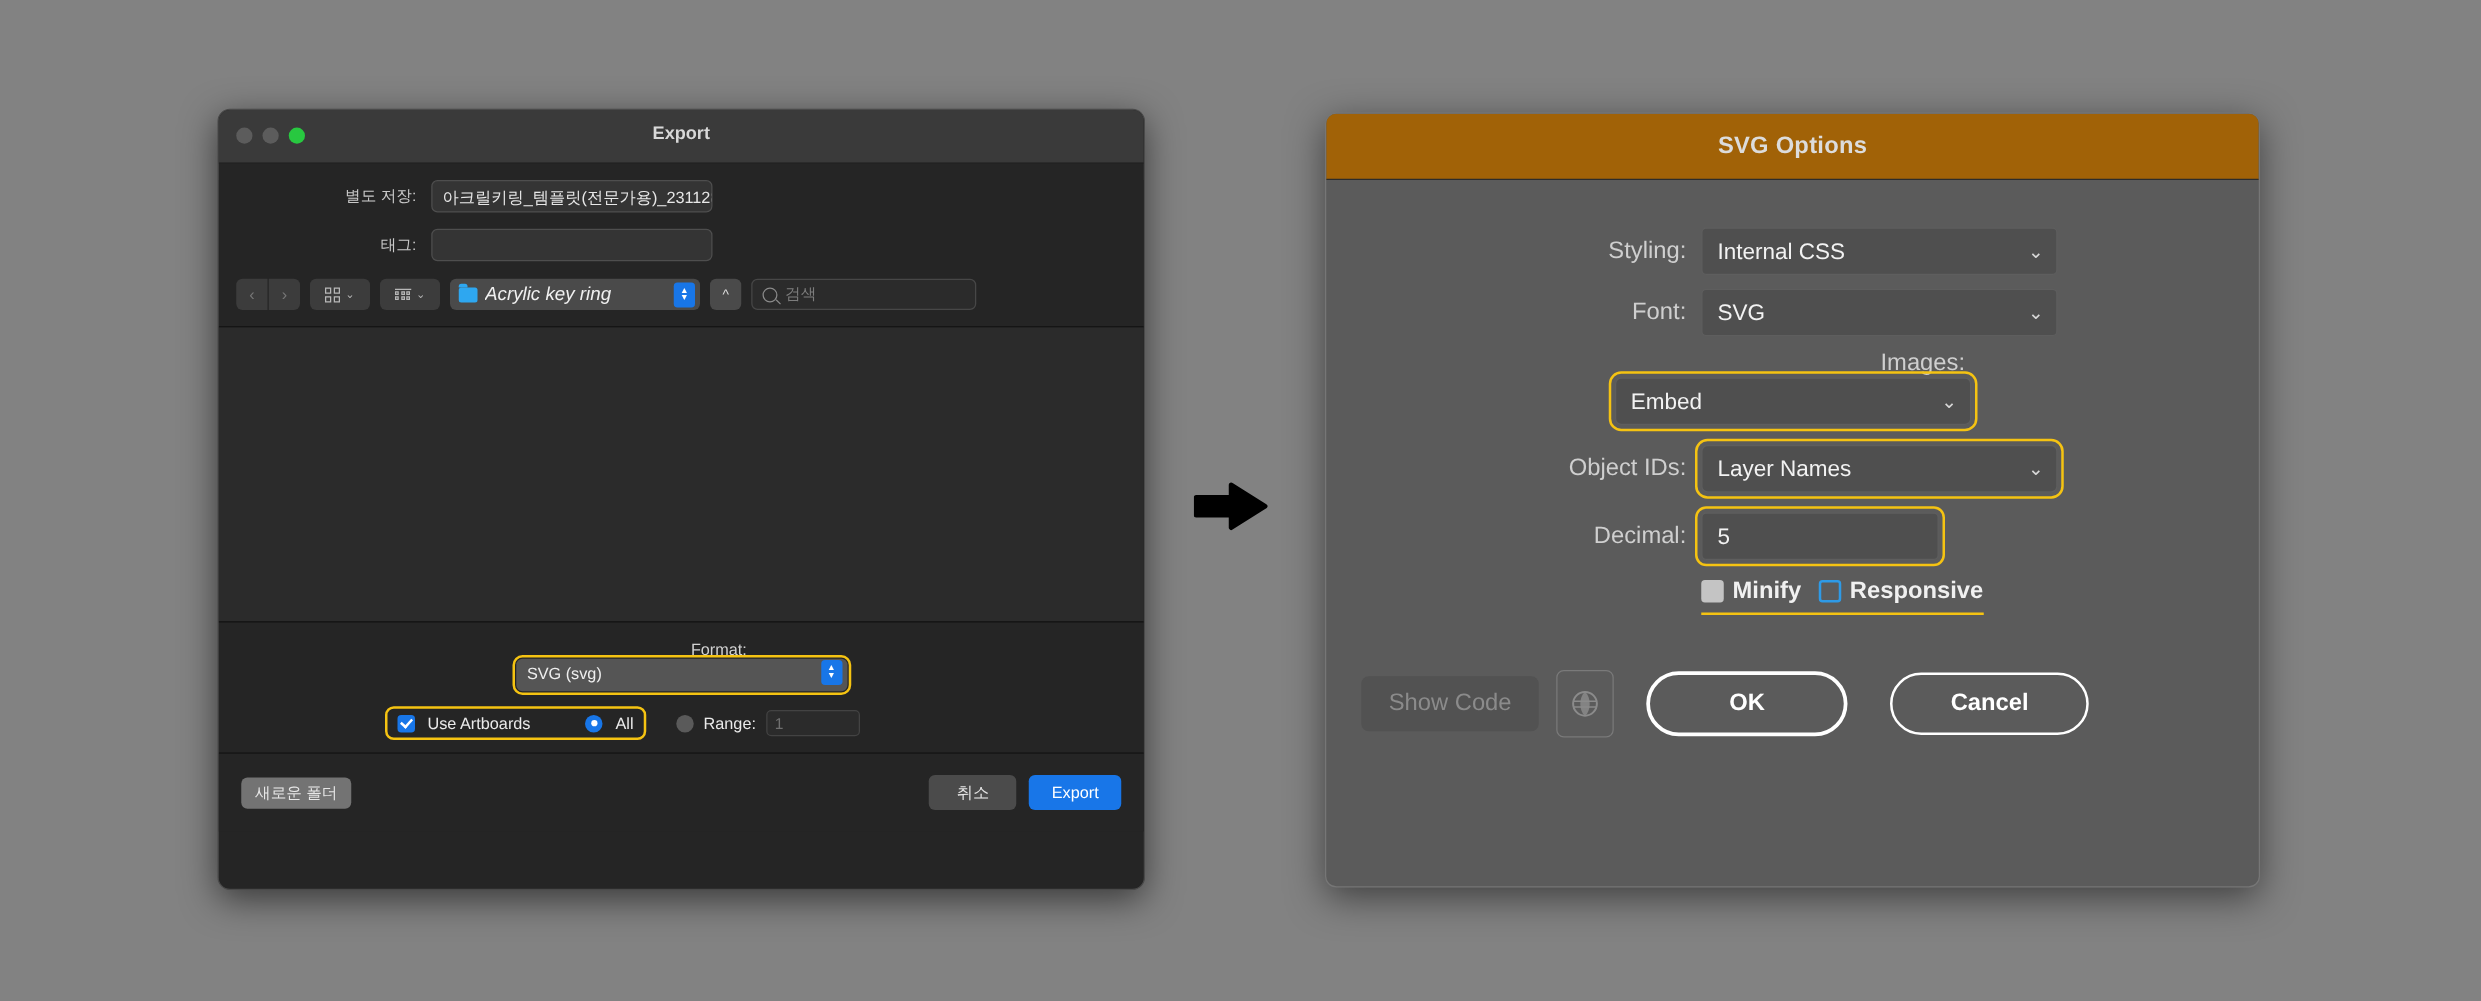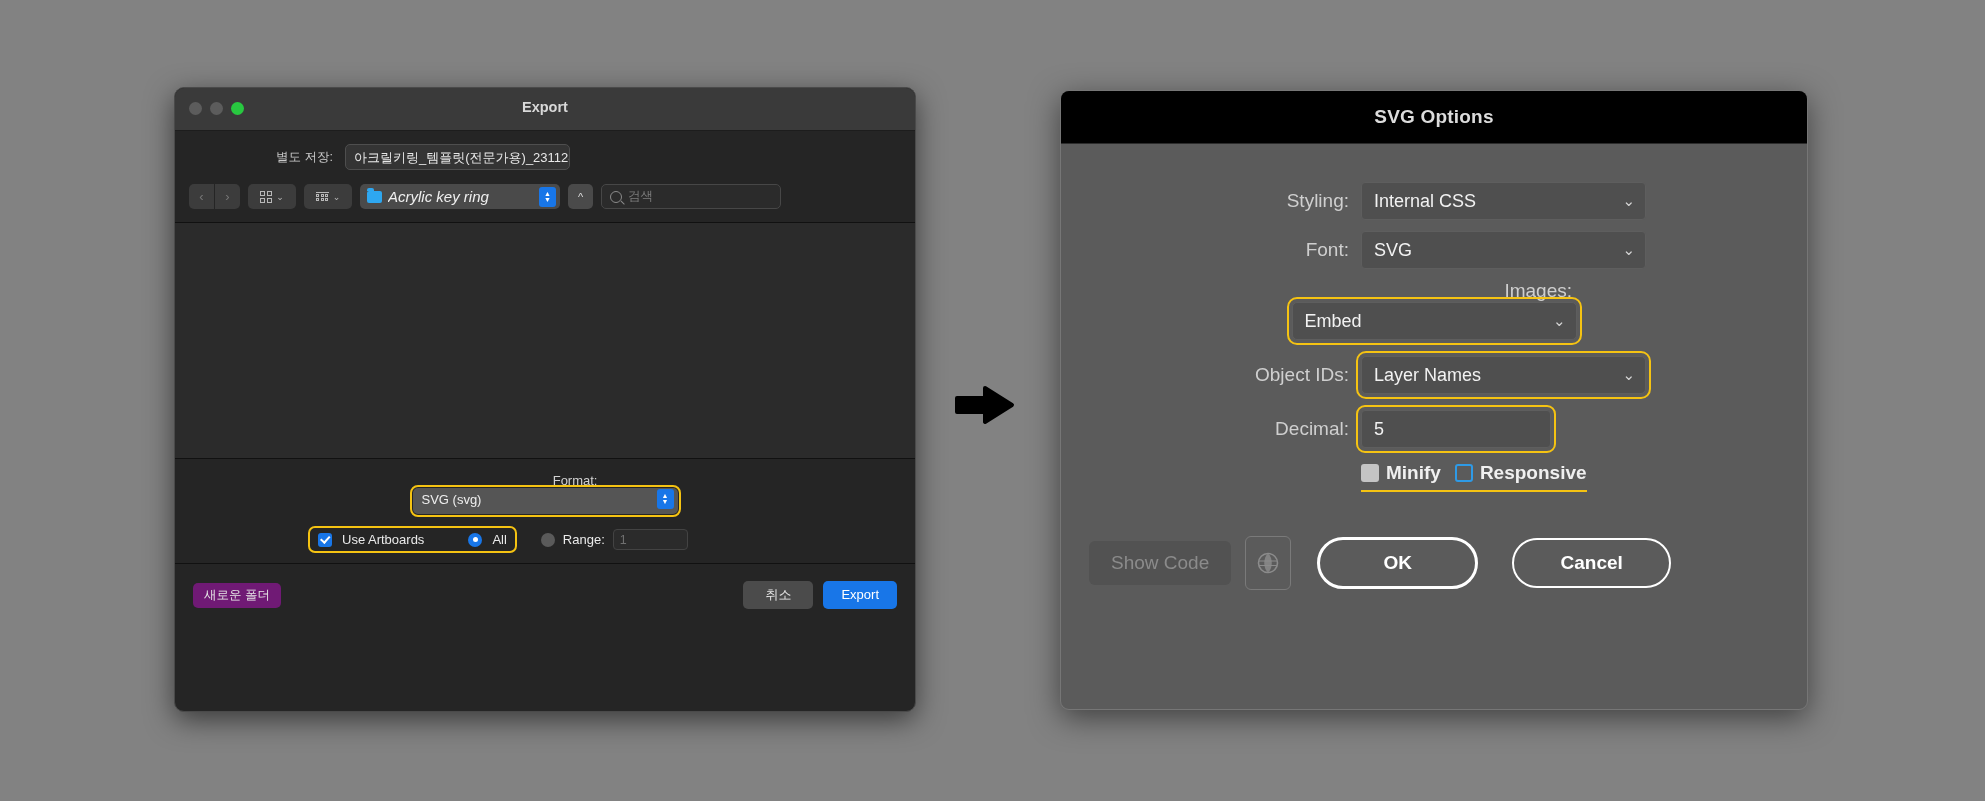--- a/index.html
+++ b/index.html
@@ -212,21 +212,21 @@
     color:#6f6f6f;font-size:12.5px;line-height:21px;padding:0 6px;box-sizing:border-box;
   }
 
   .export-footer {
     height: 62px;
     display:flex; align-items:center;
     padding: 0 18px;
     background:#252525;
   }
   .btn-grey {
-    background:#701a75; color:#e6e6e6; border-radius:5px;
+    background:#737373; color:#e6e6e6; border-radius:5px;
     font-size:12.5px; padding: 5px 11px; line-height:1.2;
   }
   .btn-cancel {
     background:#4b4b4b; color:#e6e6e6; border-radius:5px;
     font-size:13px; padding: 6px 22px; line-height:1.2;
   }
   .btn-export {
     background:#1876e8; color:#fff; border-radius:5px;
     font-size:13px; padding: 6px 18px; line-height:1.2;
   }
@@ -248,21 +248,21 @@
     height: 620px;
     background: #5b5b5b;
     border-radius: 9px;
     box-shadow: 0 8px 30px rgba(0,0,0,0.5);
     border: 1px solid #767676;
     box-sizing: border-box;
     overflow: hidden;
   }
   .svgopt-titlebar {
     height: 52px;
-    background: #000000;
+    background: #a16207;
     border-bottom: 1px solid #2c2c2c;
     display:flex; align-items:center; justify-content:center;
   }
   .svgopt-title { color:#dcdcdc; font-size:19px; font-weight:700; letter-spacing:0.2px;}
 
   .svgopt-body { padding: 38px 0 0 0; }
 
   .so-row {
     display:flex; align-items:center; margin-bottom: 11px;
   }
@@ -348,20 +348,24 @@
     <div class="export-title">Export</div>
   </div>
 
   <div class="export-body">
 
     <div class="field-row">
       <div class="field-label">별도 저장:</div>
       <div class="text-input">아크릴키링_템플릿(전문가용)_231128</div>
     </div>
 
+    <div class="field-row">
+      <div class="field-label">태그:</div>
+      <div class="text-input empty"></div>
+    </div>
 
     <div class="toolbar-row">
       <div class="nav-group">
         <div class="nav-btn first">‹</div>
         <div class="nav-btn last">›</div>
       </div>
 
       <div class="view-btn">
         <span class="grid-glyph">
             <i></i>

